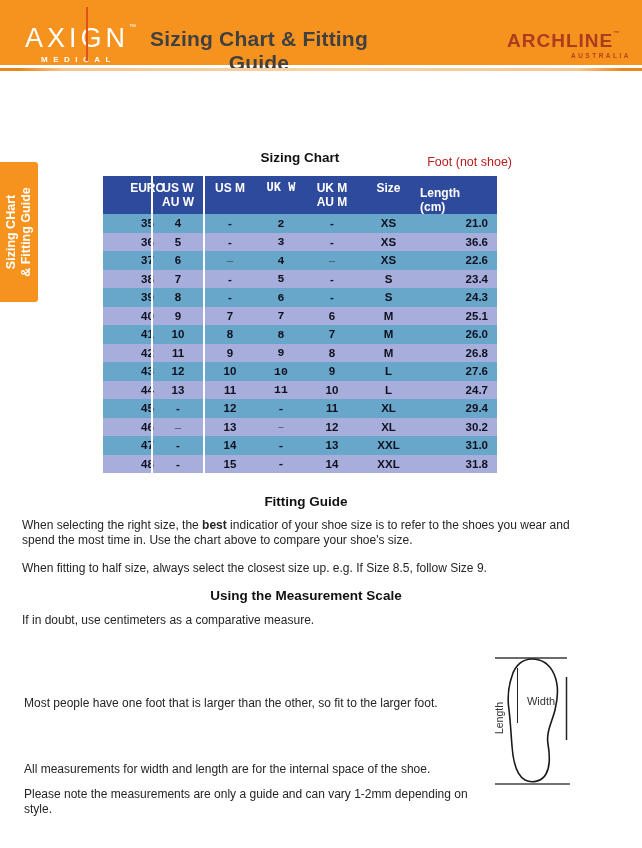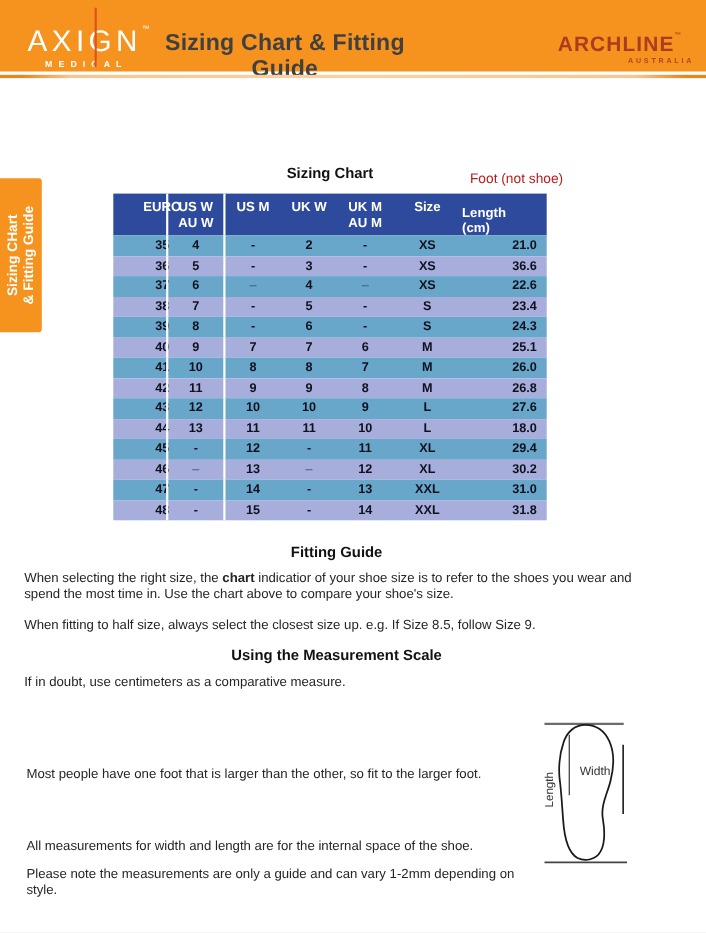--- a/index.html
+++ b/index.html
@@ -43,21 +43,21 @@
   .thead { display:flex; height:38px; background:#2E4A9C; color:#fff; font-size:12px; }
   .hcell { display:flex; flex-direction:column; align-items:center; padding-top:5px; line-height:14px; }
   .trow { display:flex; height:18.5px; }
   .trow.teal { background:#68A7CA; }
   .trow.lav  { background:#A7AEDB; }
   .cell { display:flex; align-items:center; justify-content:center; }
   .cell.muted { color:#4a4f63; font-weight:400; }
   .c0 { width:48px;padding-left:41px; }
   .c1 { width:52px; border-left:2px solid #fff; }
   .c2 { width:52px; border-left:2px solid #fff; }
-  .c3 { width:52px; }
+  .c3 { width:52px;font-family:Liberation Mono, monospace; }
   .c4 { width:50px; }
   .c5 { width:63px; }
   .c6 { width:77px; justify-content:flex-end; padding-right:9px; align-items:flex-start; text-align:right; }
   .cell.c6 { align-items:center; }
   
   .sec-title { position:absolute; left:22px; width:568px; text-align:center; font-weight:700; font-size:13.5px; color:#111; }
   .para { position:absolute; left:22px; font-size:12px; line-height:15px; color:#252525; }
   #fitting-title { top:494px; }
   #p1 { top:518px; width:576px; }
   #p2 { top:561px; width:576px; }
@@ -210,21 +210,21 @@
           <div class="cell c5">L</div>
           <div class="cell c6">27.6</div>
         </div>
         <div class="trow lav">
           <div class="cell c0">44</div>
           <div class="cell c1">13</div>
           <div class="cell c2">11</div>
           <div class="cell c3">11</div>
           <div class="cell c4">10</div>
           <div class="cell c5">L</div>
-          <div class="cell c6">18.0</div>
+          <div class="cell c6">24.7</div>
         </div>
         <div class="trow teal">
           <div class="cell c0">45</div>
           <div class="cell c1">-</div>
           <div class="cell c2">12</div>
           <div class="cell c3">-</div>
           <div class="cell c4">11</div>
           <div class="cell c5">XL</div>
           <div class="cell c6">29.4</div>
         </div>
@@ -252,21 +252,21 @@
           <div class="cell c2">15</div>
           <div class="cell c3">-</div>
           <div class="cell c4">14</div>
           <div class="cell c5">XXL</div>
           <div class="cell c6">31.8</div>
         </div>
       </div>
   </div>
 
   <div class="sec-title" id="fitting-title">Fitting Guide</div>
-  <div class="para" id="p1"><span>When selecting the right size, the </span><b>chart</b><span> indicatior of your shoe size is to refer to the shoes you wear and spend the most time in. Use the chart above to compare your shoe's size.</span></div>
+  <div class="para" id="p1"><span>When selecting the right size, the </span><b>best</b><span> indicatior of your shoe size is to refer to the shoes you wear and spend the most time in. Use the chart above to compare your shoe's size.</span></div>
   <div class="para" id="p2">When fitting to half size, always select the closest size up. e.g. If Size 8.5, follow Size 9.</div>
 
   <div class="sec-title" id="measure-title">Using the Measurement Scale</div>
   <div class="para" id="m1">If in doubt, use centimeters as a comparative measure.</div>
   <div class="para" id="m3">Most people have one foot that is larger than the other, so fit to the larger foot.</div>
   <div class="para" id="m4">All measurements for width and length are for the internal space of the shoe.</div>
   <div class="para" id="m5">Please note the measurements are only a guide and can vary 1-2mm depending on style.</div>
 
   <div class="foot-diagram">
     <svg width="150" height="142" viewBox="0 0 150 142">

